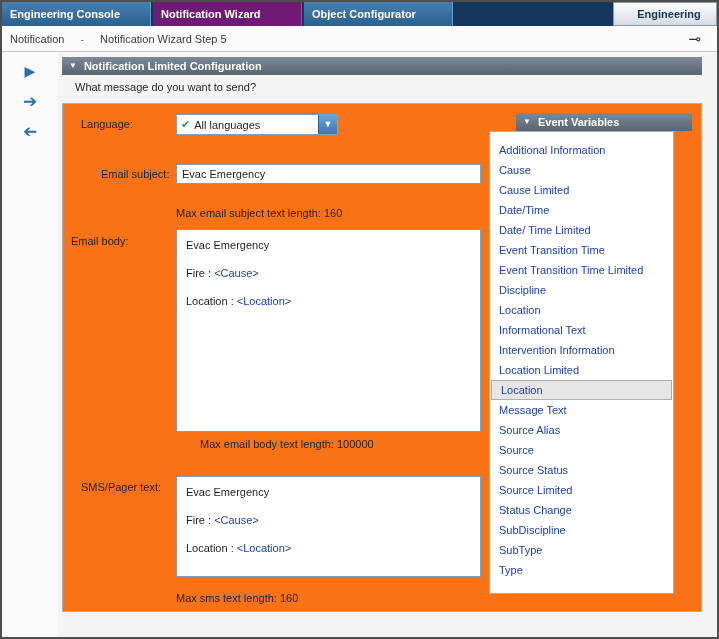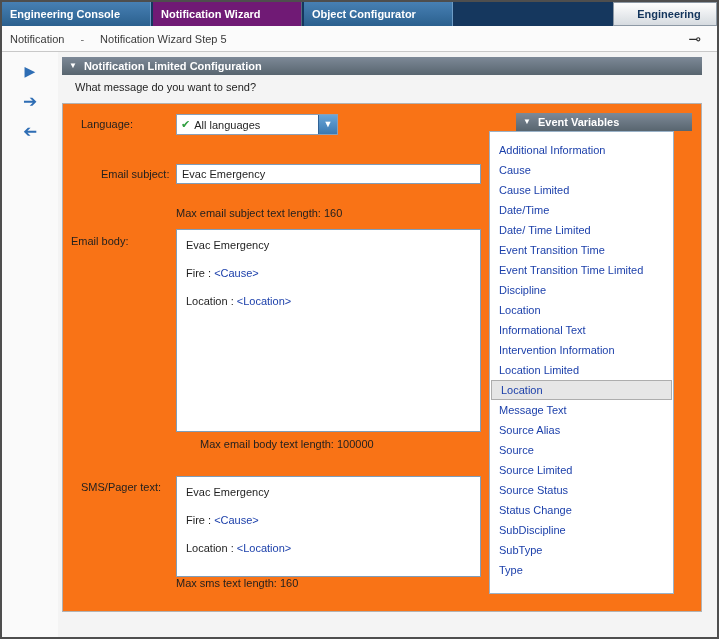--- a/index.html
+++ b/index.html
@@ -127,21 +127,21 @@
       <div class="hint" style="left:113px; top:334px;margin-left:24px;">Max email body text length: 100000</div>
 
       <div class="flabel" style="left:18px; top:377px;">SMS/Pager text:</div>
       <div class="ta" style="top:372px; height:101px;">
         <div class="ta-line"><span>Evac Emergency</span><span class="var"></span></div>
         <div class="ta-line"><span></span><span class="var"></span></div>
         <div class="ta-line"><span>Fire : </span><span class="var">&lt;Cause&gt;</span></div>
         <div class="ta-line"><span></span><span class="var"></span></div>
         <div class="ta-line"><span>Location : </span><span class="var">&lt;Location&gt;</span></div>
       </div>
-      <div class="hint" style="left:113px; top:473px;">Max sms text length: 160</div>
+      <div class="hint" style="left:113px; top:488px;">Max sms text length: 160</div>
 
       <div class="ev-header">
         <span class="tri">▼</span>
         <span>Event Variables</span>
       </div>
       <div class="ev-box">
         <div class="ev-item">Additional Information</div>
         <div class="ev-item">Cause</div>
         <div class="ev-item">Cause Limited</div>
         <div class="ev-item">Date/Time</div>
@@ -150,22 +150,22 @@
         <div class="ev-item">Event Transition Time Limited</div>
         <div class="ev-item">Discipline</div>
         <div class="ev-item">Location</div>
         <div class="ev-item">Informational Text</div>
         <div class="ev-item">Intervention Information</div>
         <div class="ev-item">Location Limited</div>
         <div class="ev-item selected">Location</div>
         <div class="ev-item">Message Text</div>
         <div class="ev-item">Source Alias</div>
         <div class="ev-item">Source</div>
+        <div class="ev-item">Source Status</div>
         <div class="ev-item">Source Limited</div>
-        <div class="ev-item">Source Status</div>
         <div class="ev-item">Status Change</div>
         <div class="ev-item">SubDiscipline</div>
         <div class="ev-item">SubType</div>
         <div class="ev-item">Type</div>
       </div>
 
     </div>
   </div>
 </div>
 

